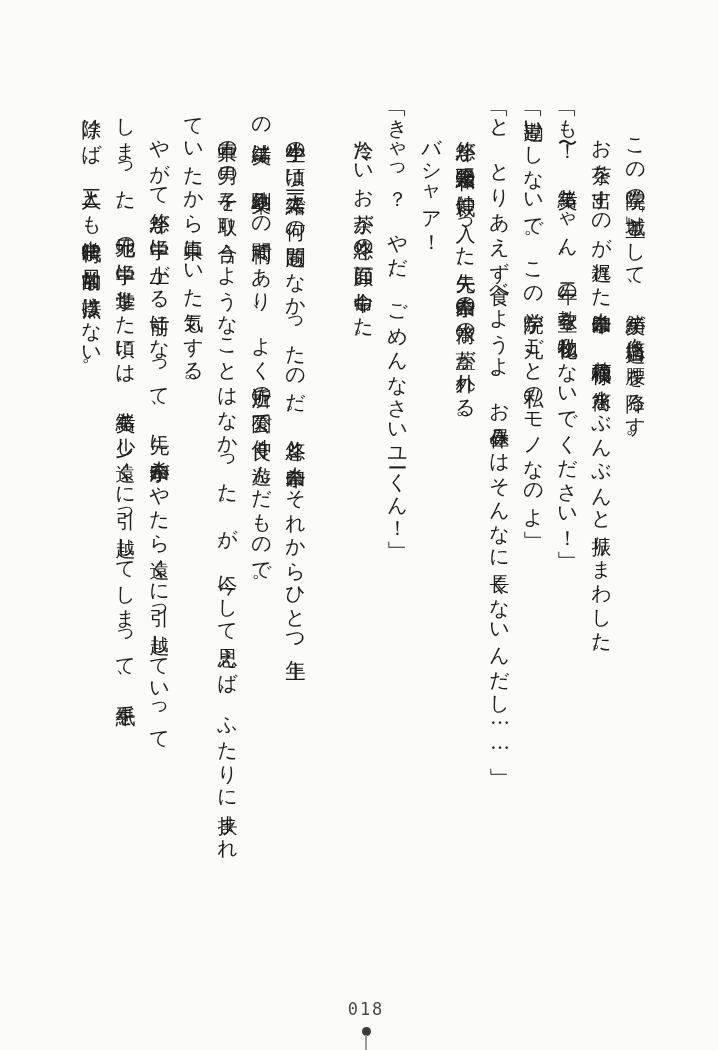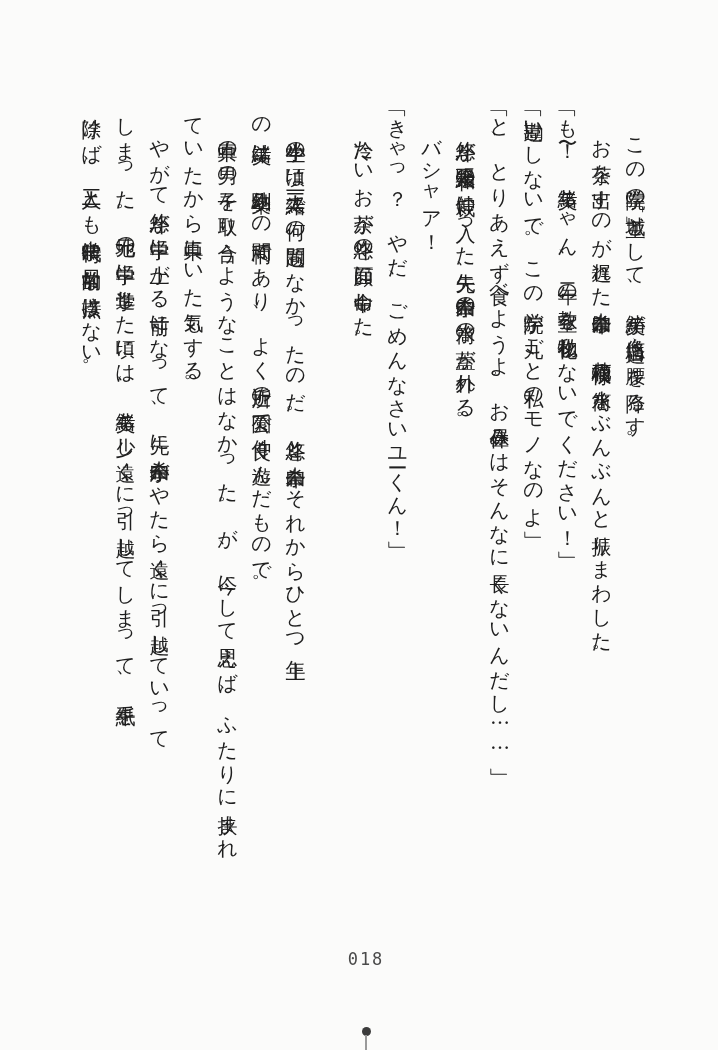--- a/index.html
+++ b/index.html
@@ -35,21 +35,21 @@
     letter-spacing:1.2px;
     color:var(--text);
     font-family:"DejaVu Serif","Liberation Serif",serif;
   }
   .text-line{
     white-space:nowrap;
     min-width:34px; 
   }
   .page-number{
     position:absolute;
-    top:949px;
+    top:999px;
     left:331px;
     width:70px;
     text-align:center;
     font-family:"DejaVu Sans Mono","Liberation Mono",monospace;
     font-size:17px;
     letter-spacing:2px;
     color:var(--page-number);
   }
   .marker-dot{
     position:absolute;

